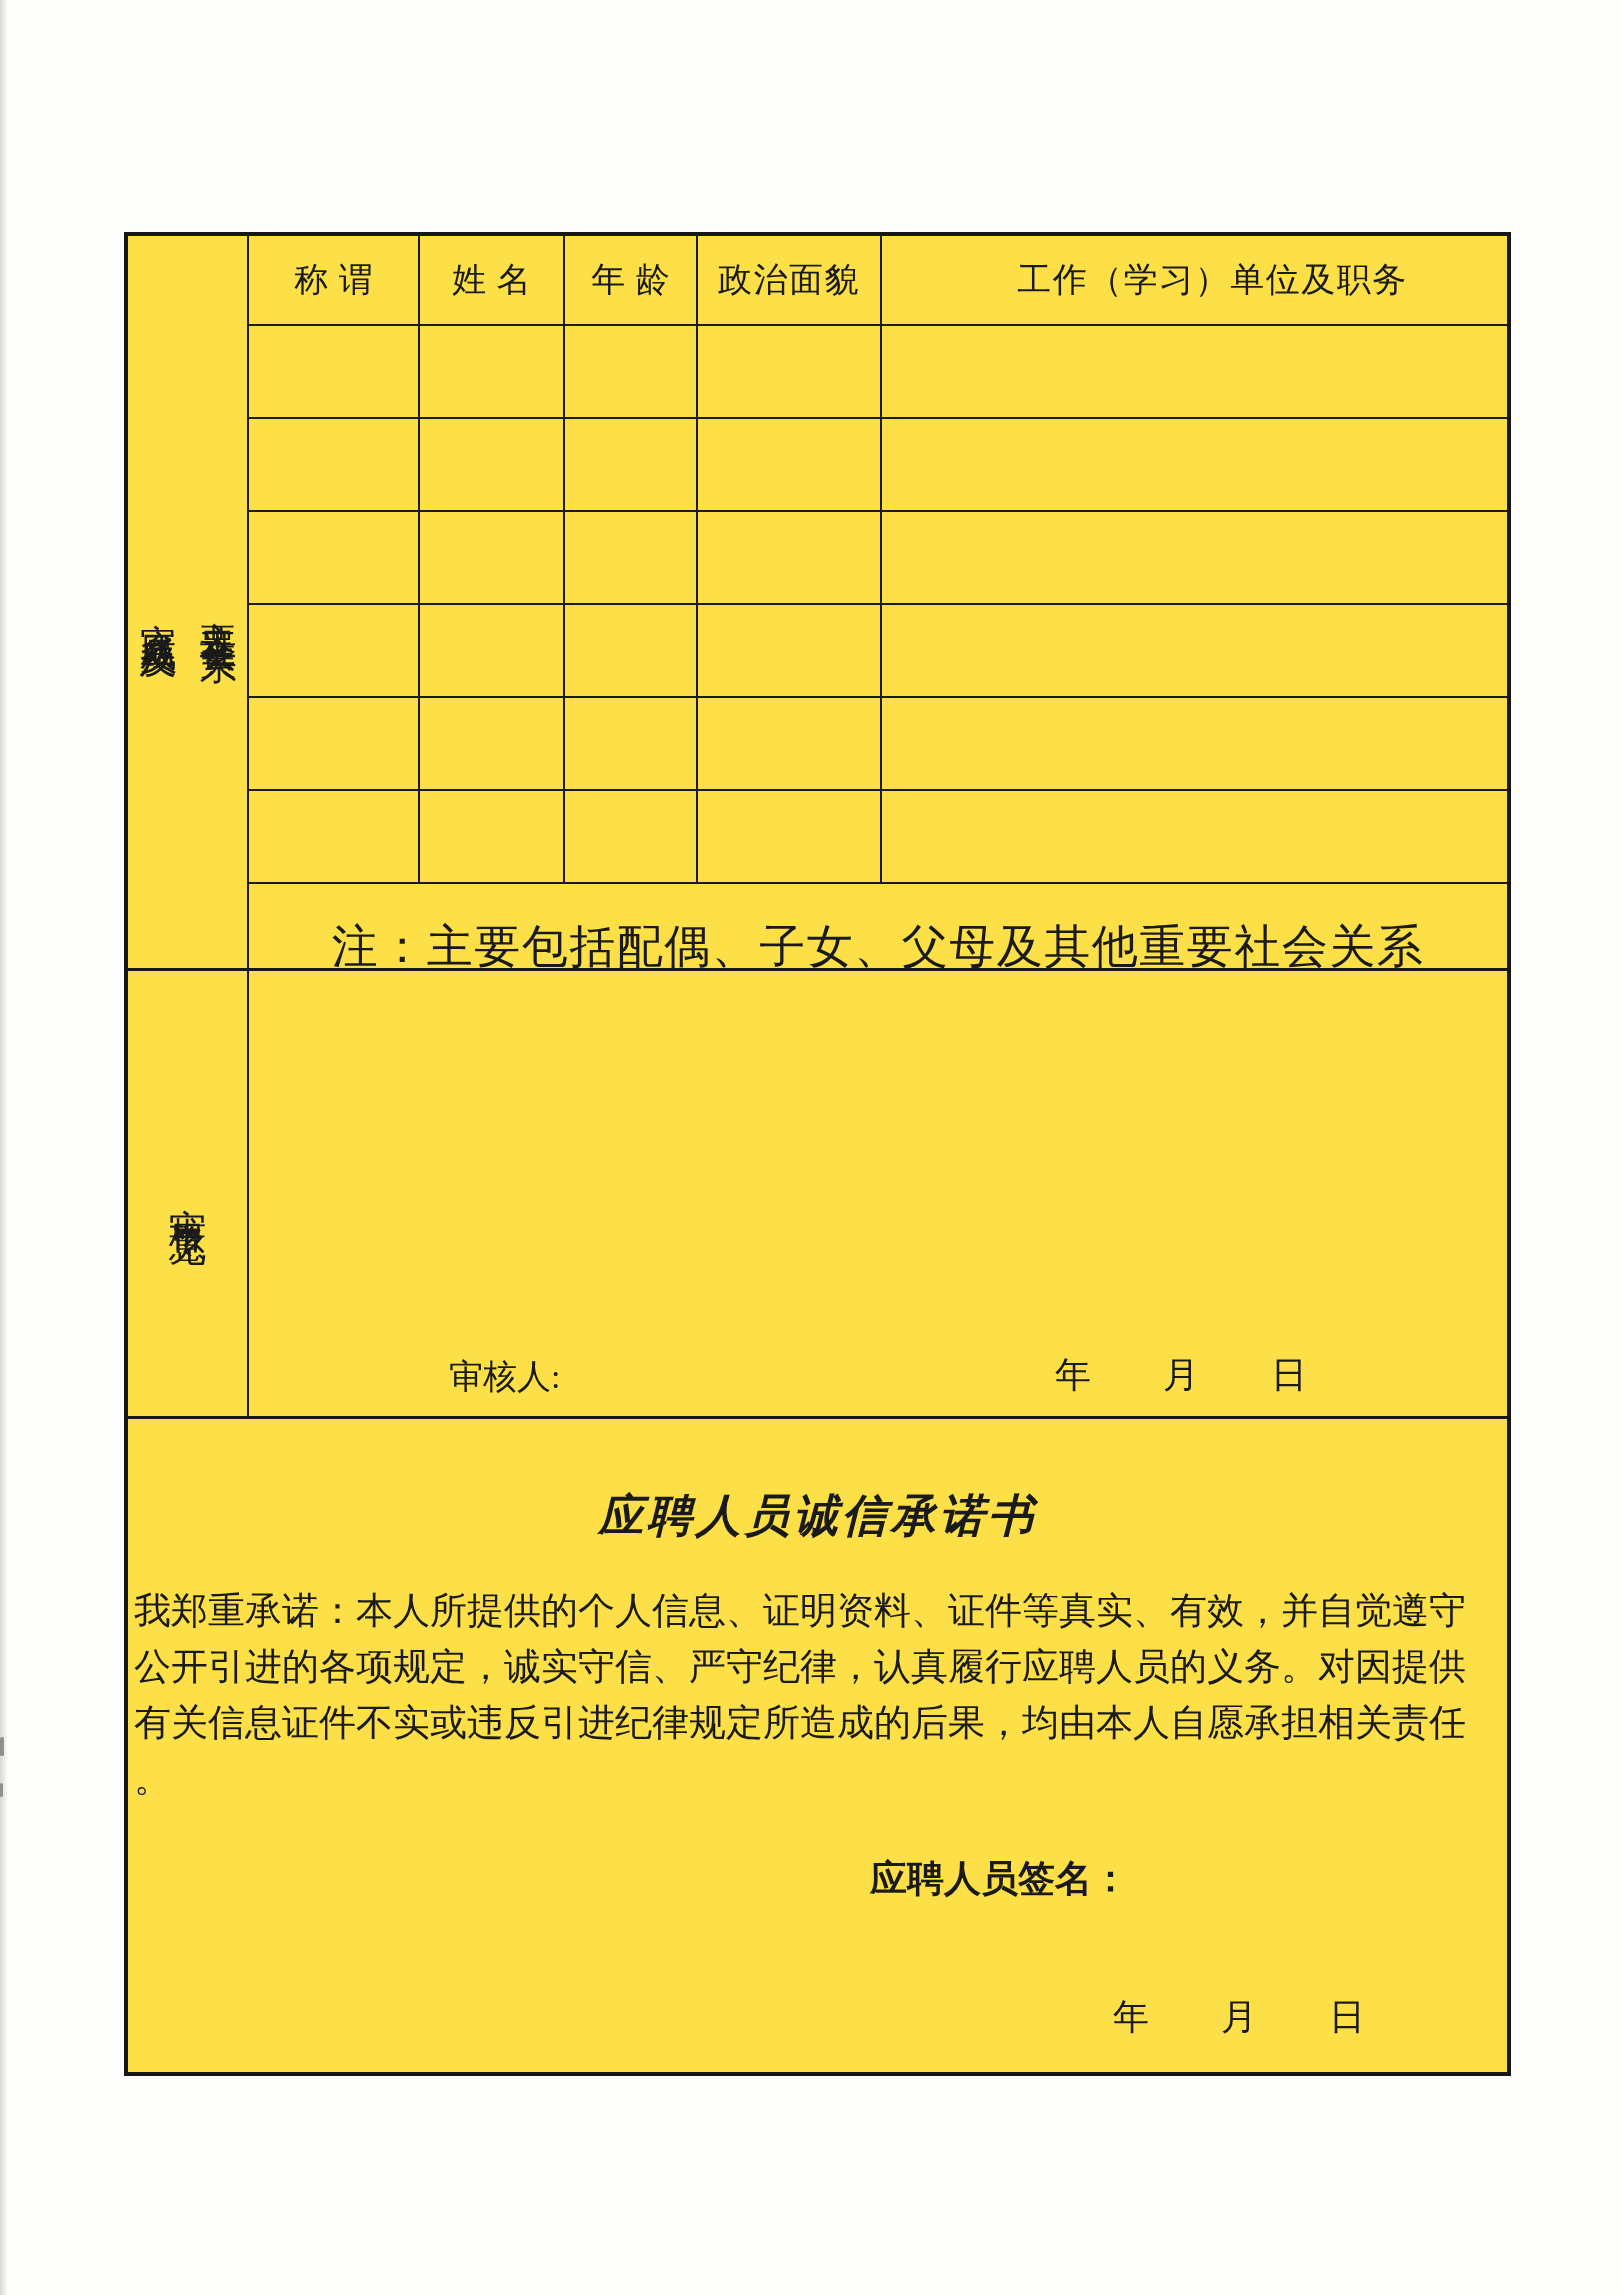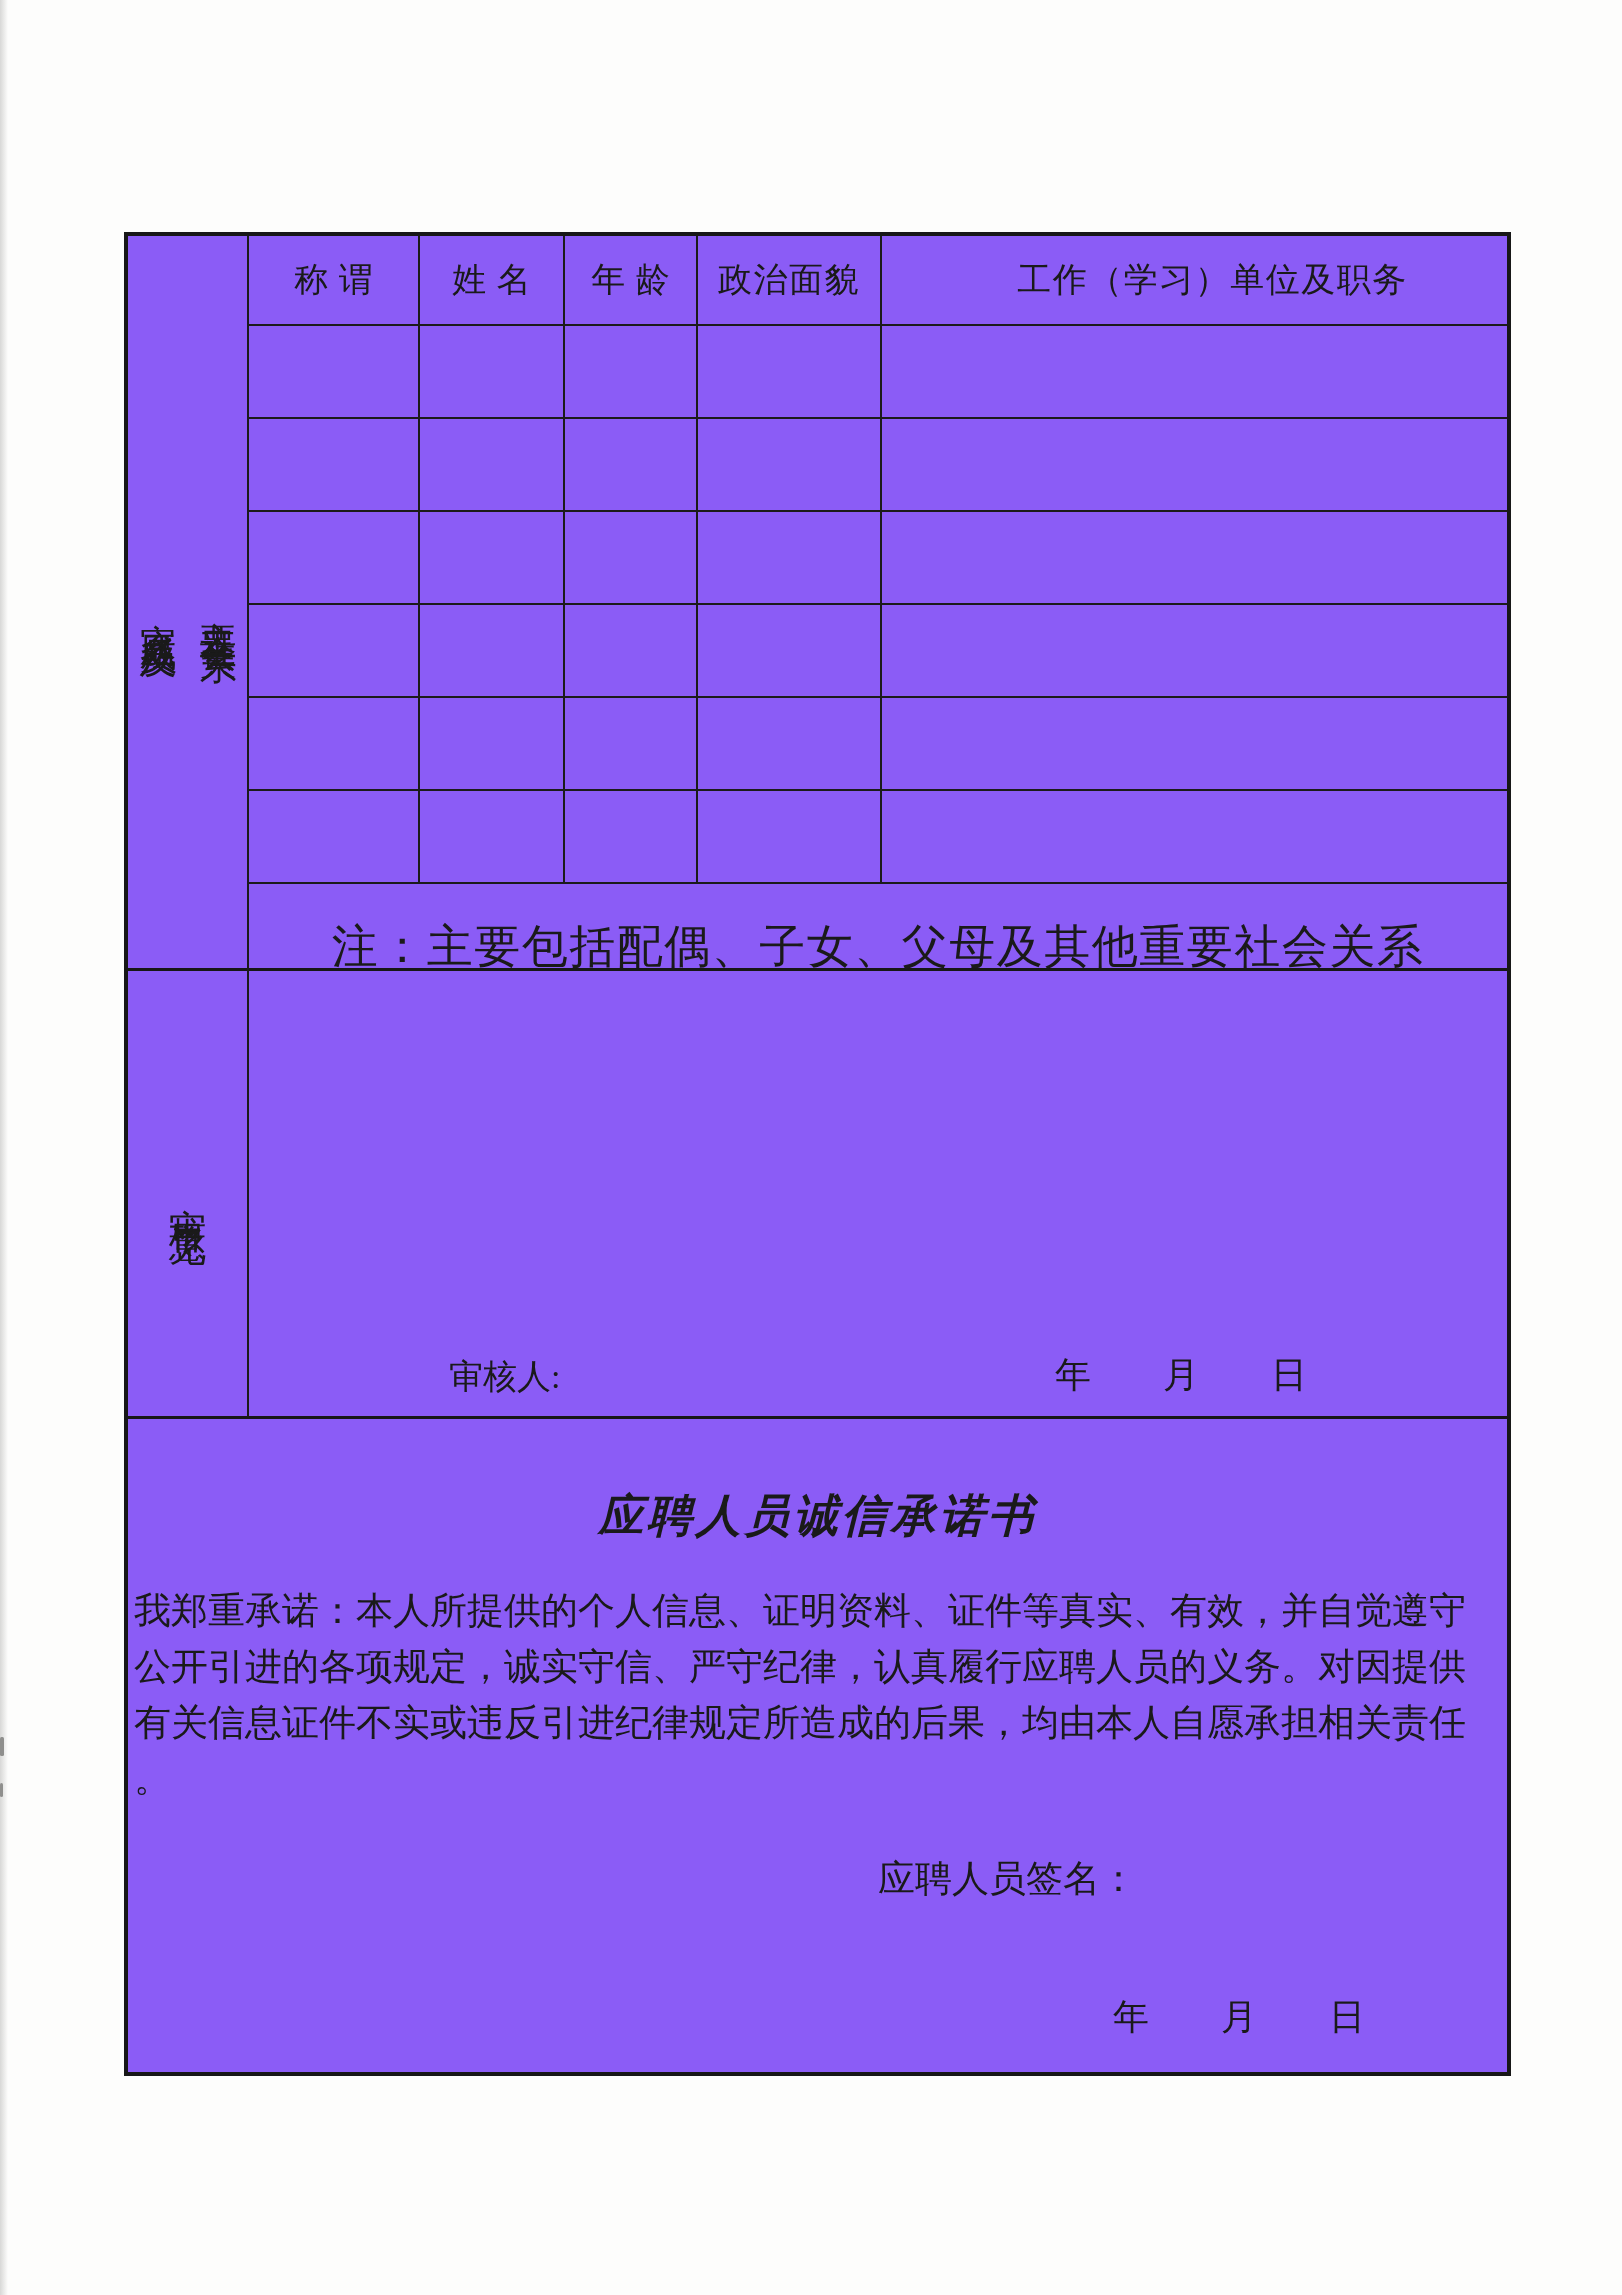--- a/index.html
+++ b/index.html
@@ -21,21 +21,21 @@
   .artifact{position:absolute;background:#8f8f8d;border-radius:1.5px;}
   .artifact.a1{left:0;top:1737px;width:3.7px;height:19.4px;}
   .artifact.a2{left:0;top:1783px;width:3px;height:13.5px;}
 
   .form-table{
     position:absolute;left:124px;top:232px;
     width:1387px;height:1844px;
     border:4.5px solid #171717;
     box-sizing:border-box;
     display:flex;flex-direction:column;
-    background:#8b5cf6;
+    background:#fde047;
   }
 
   
   .family-section{
     height:735px;box-sizing:border-box;
     border-bottom:3.7px solid #171717;
     display:grid;
     grid-template-columns:121px 171px 145px 133px 184px 1fr;
     grid-template-rows:90px repeat(6,93px) 1fr;
   }
@@ -97,21 +97,21 @@
   }
   .promise-text{
     position:absolute;top:164px;left:6px;right:4.5px;
     font-size:37px;line-height:56px;
     text-align:justify;
   }
   .promise-line{white-space:nowrap;}
   .promise-line.indent{text-indent:75px;}
   .signature-label{
     position:absolute;left:742px;top:435px;
-    font-size:37px;font-weight:400;white-space:nowrap;margin-left:8px;
+    font-size:37px;font-weight:700;white-space:nowrap;
   }
   .promise-date{
     position:absolute;left:985px;top:574px;
     font-size:36px;white-space:nowrap;
   }
 </style>
 </head>
 <body>
 
 <div class="sheet">

